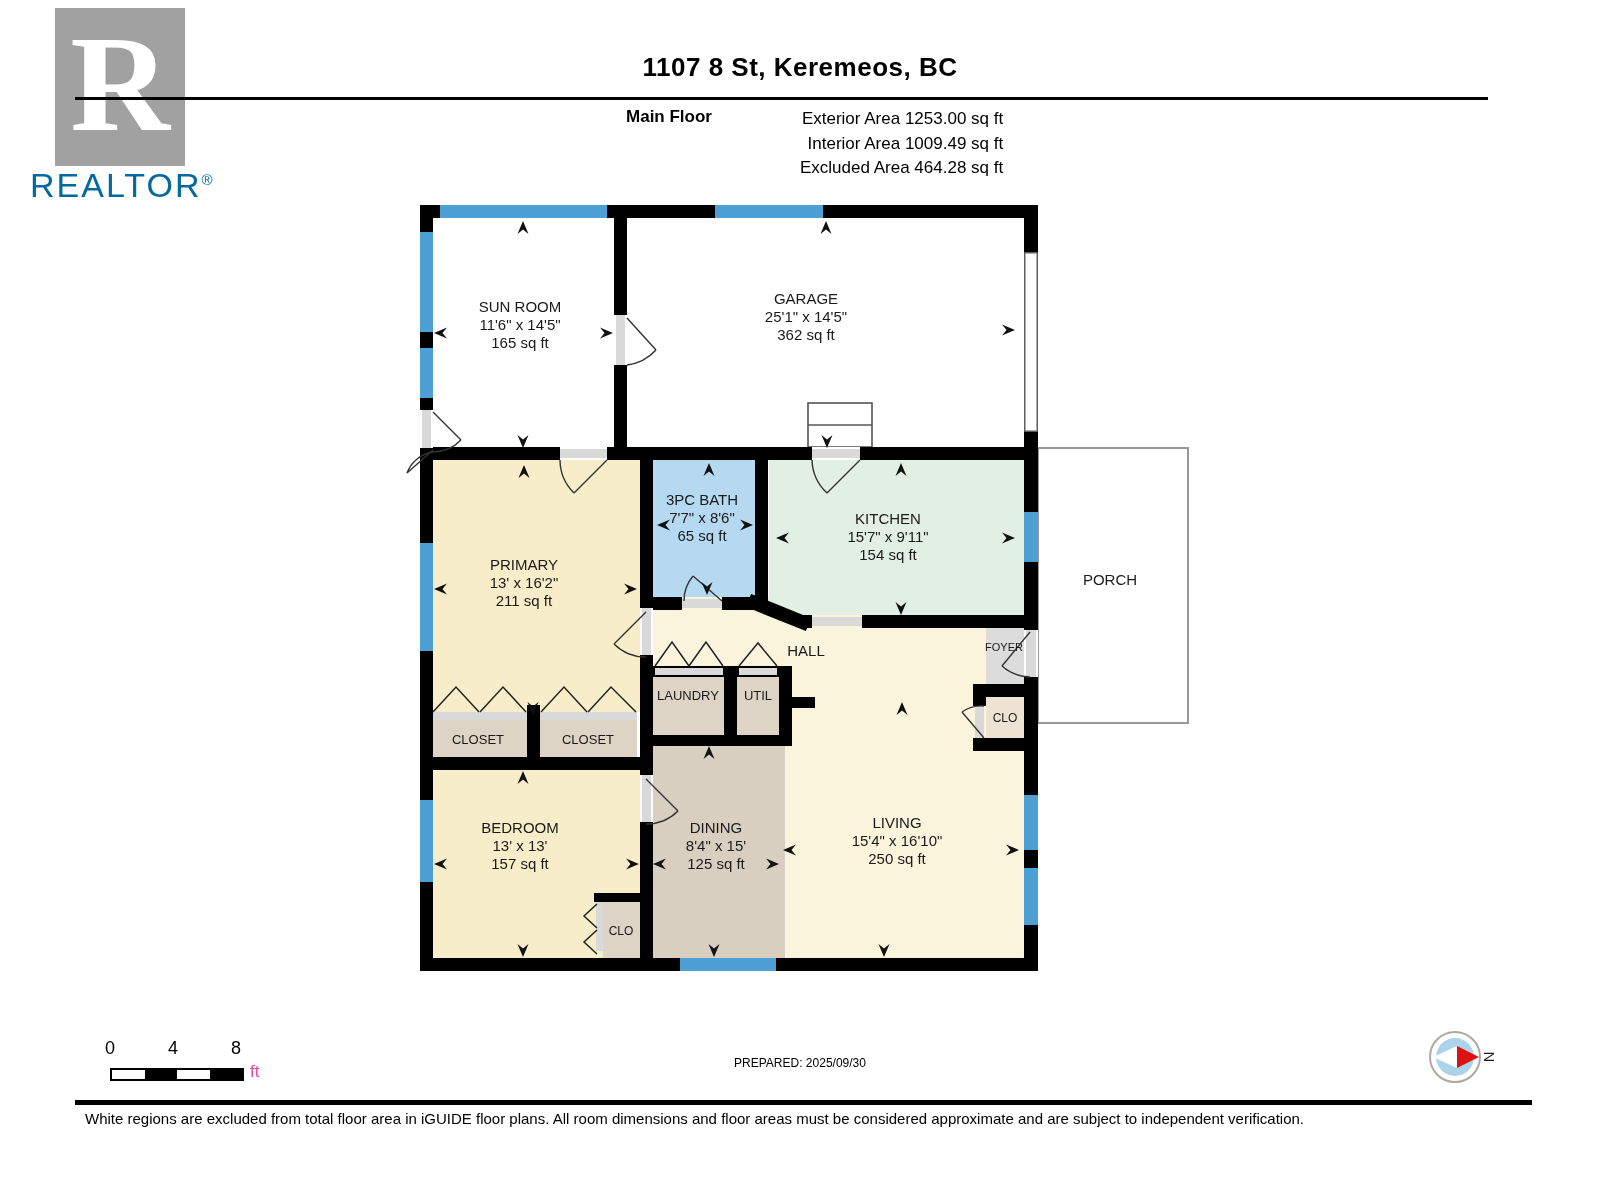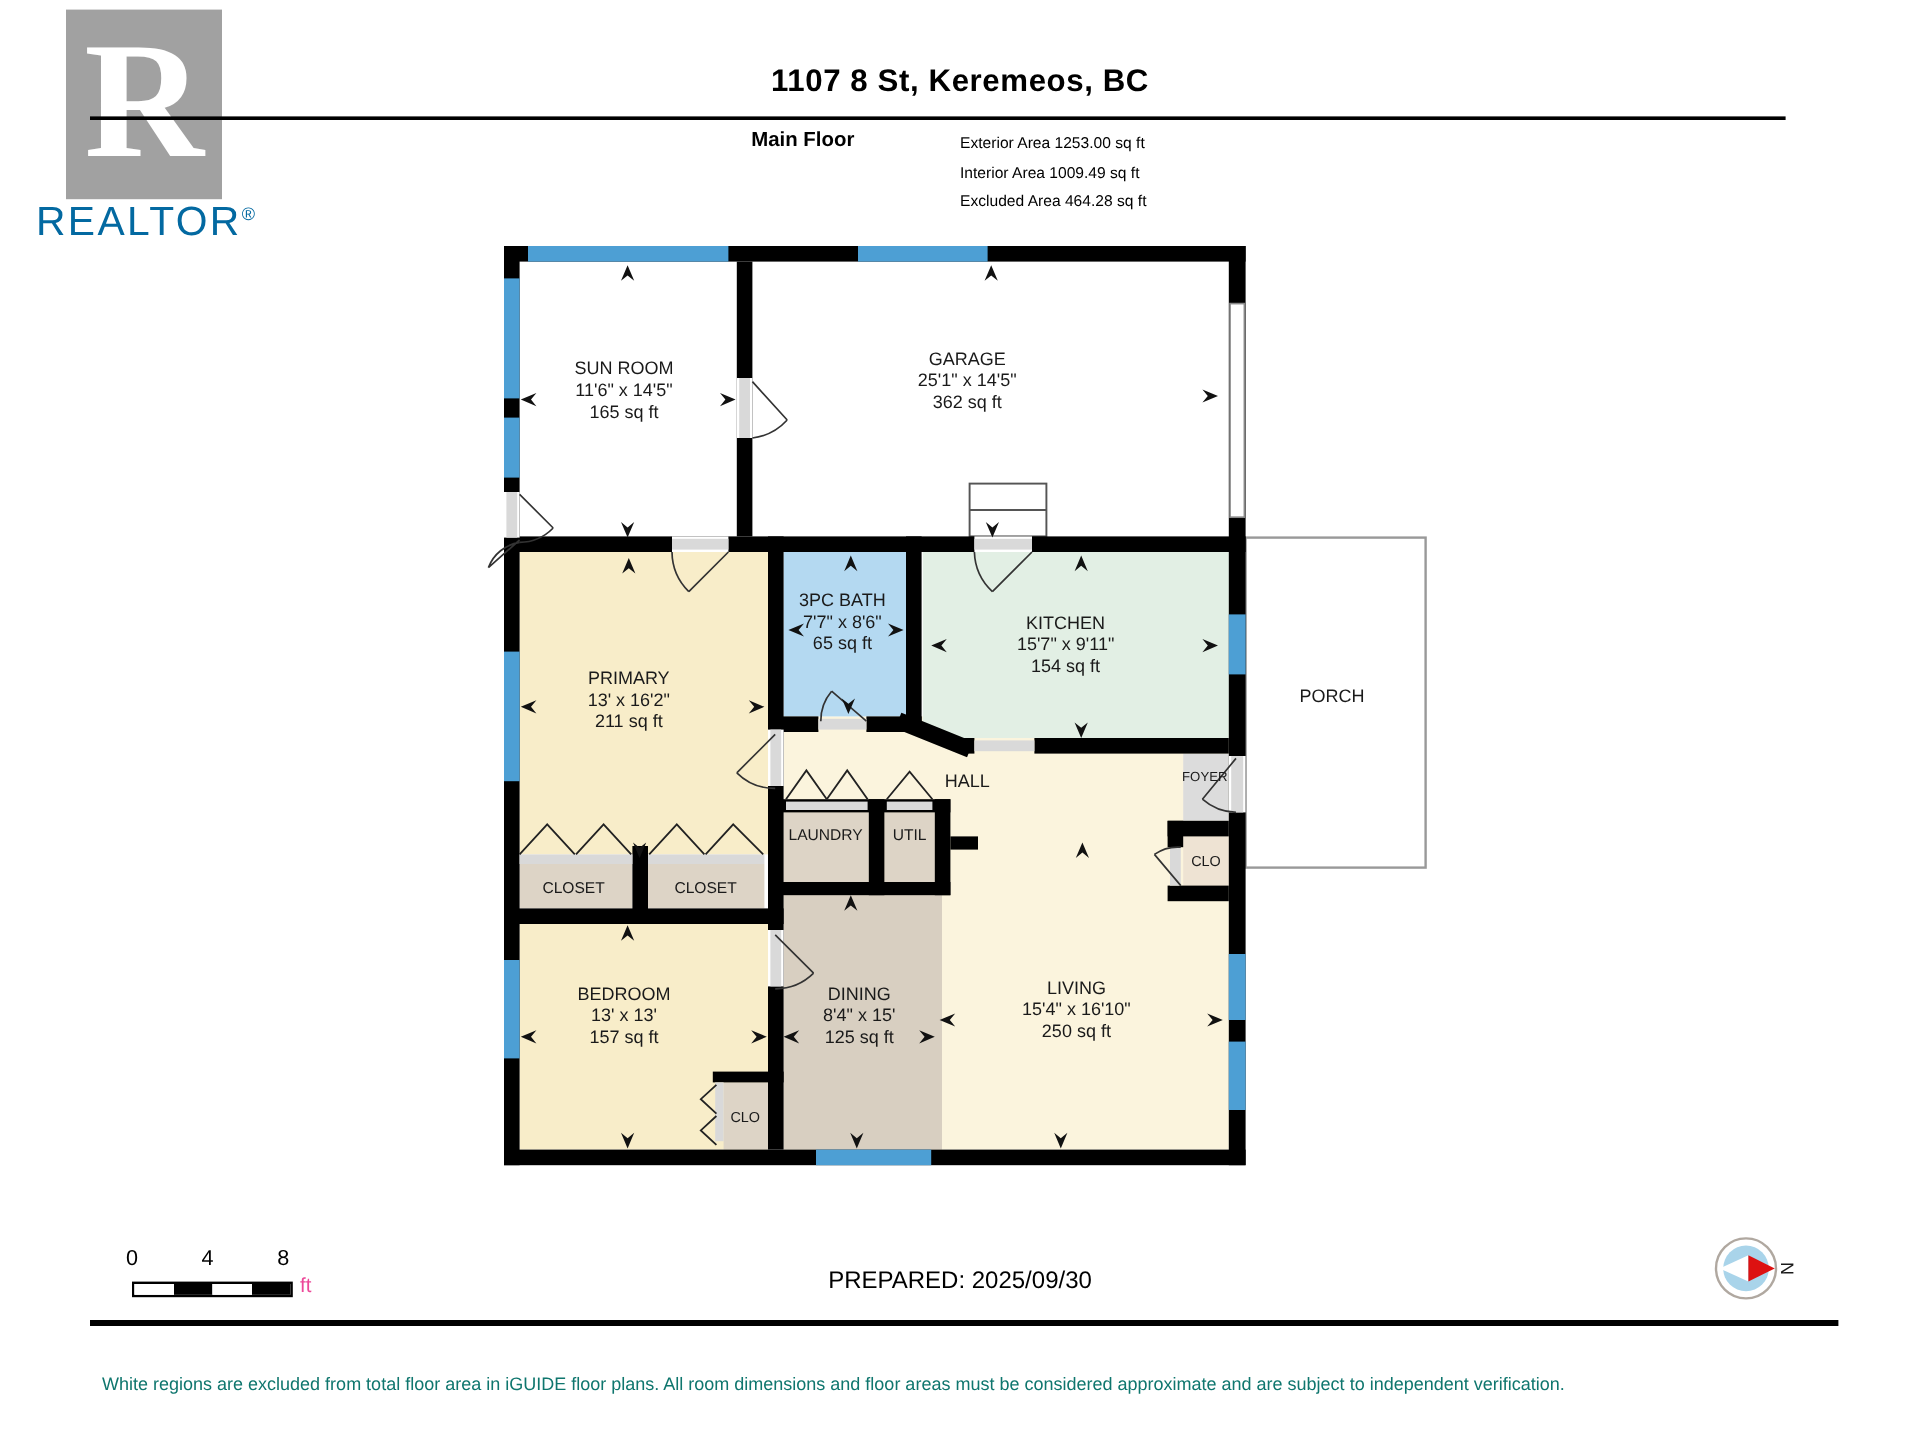--- a/index.html
+++ b/index.html
@@ -10,29 +10,29 @@
   #logo-box{left:55px;top:8px;width:130px;height:158px;background:#a1a1a1;z-index:1;
             display:flex;align-items:center;justify-content:center;}
   #logo-letter{color:#ffffff;font-family:"Liberation Serif",serif;font-weight:700;
                font-size:138px;line-height:1;margin-top:-6px;}
   #logo-word{left:30px;top:166px;color:#0369a1;font-size:34px;letter-spacing:2px;z-index:1;}
   #logo-word sup{font-size:15px;}
   #page-title{left:0;right:0;top:52px;text-align:center;font-size:26px;font-weight:bold;
               color:#000;letter-spacing:.5px;z-index:3;}
   #header-divider{left:75px;top:97px;width:1413px;height:3px;background:#000;z-index:2;}
   #floor-label{left:555px;top:107px;width:228px;text-align:center;font-size:17px;font-weight:bold;color:#000;}
-  #area-lines{left:800px;top:107px;font-size:13px;color:#000;line-height:24.6px;}
+  #area-lines{left:800px;top:107px;font-size:17px;color:#000;line-height:24.6px;text-align:right;}
   
   #scale-ticks span{position:absolute;top:1038px;width:30px;text-align:center;font-size:18px;color:#000;}
   #scale-bar{left:110px;top:1068px;width:130px;height:9px;border:2px solid #000;display:flex;}
   #scale-bar span{flex:1 1 0;}
   #scale-unit{left:250px;top:1062px;font-size:17px;color:#ec4899;}
-  #prepared{left:0;right:0;top:1056px;text-align:center;font-size:20px;color:#000;}
+  #prepared{left:0;right:0;top:1056px;text-align:center;font-size:12px;color:#000;}
   #footer-rule{left:75px;top:1100px;width:1457px;height:5px;background:#000;}
-  #disclaimer{left:85px;top:1110px;width:1400px;font-size:15px;color:#0f766e;margin-top:35px;}
+  #disclaimer{left:85px;top:1110px;width:1400px;font-size:15px;color:#000000;}
   svg{position:absolute;left:0;top:0;}
   svg text{font-family:"Liberation Sans",sans-serif;fill:#1a1a1a;}
   .rm{font-size:15px;}
   .sm{font-size:13px;}
   .xs{font-size:12px;}
 </style>
 </head>
 <body>
 
 <div id="page">

